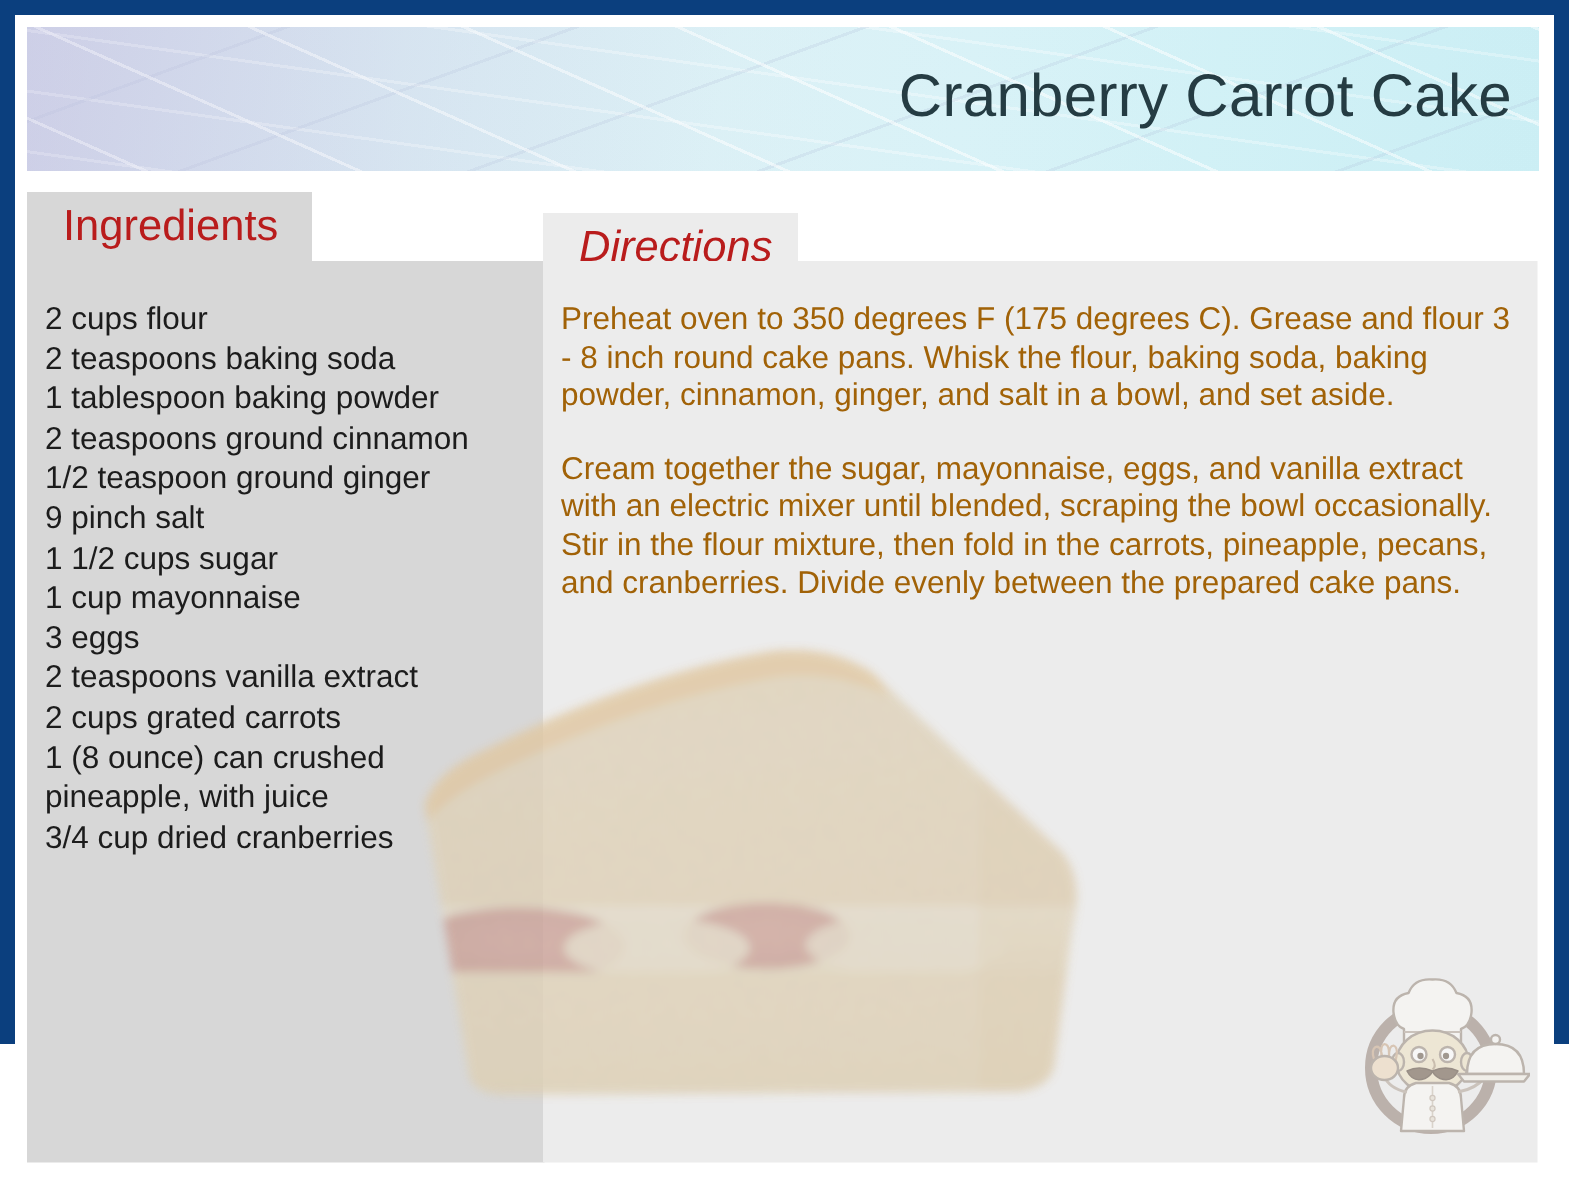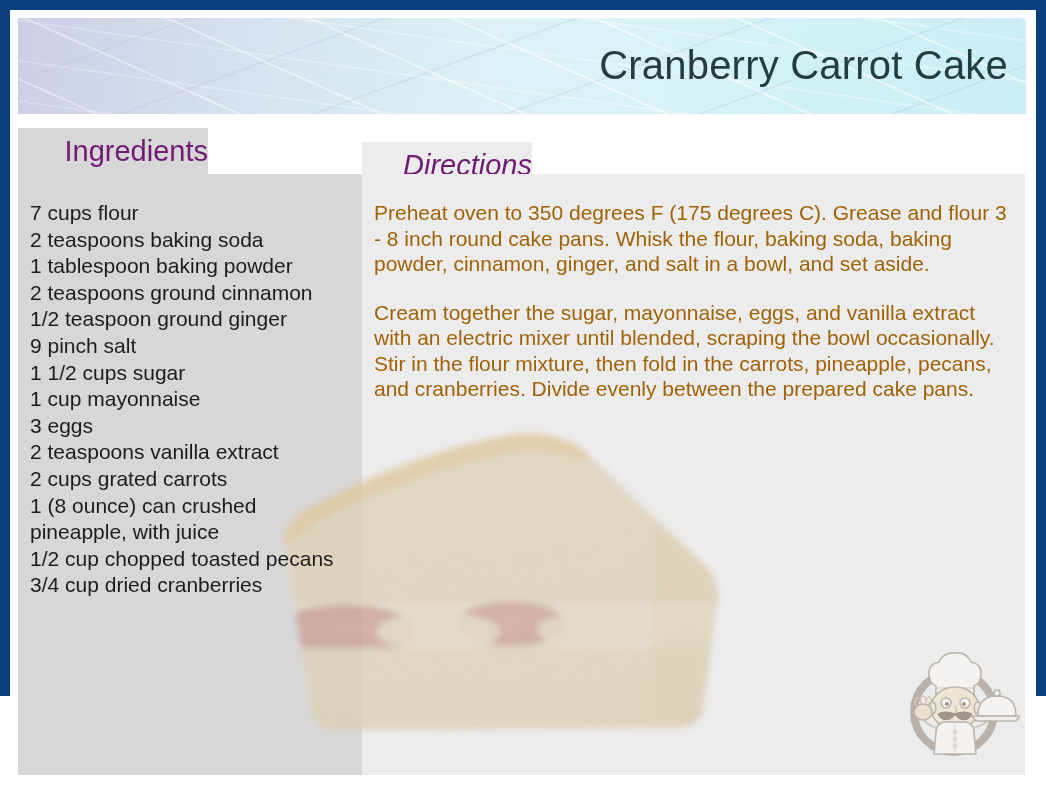--- a/index.html
+++ b/index.html
@@ -99,23 +99,22 @@
     white-space: nowrap;
   }
 
   
   .panel-tab {
     position: absolute;
     height: 46px;
     line-height: 46px;
     font-size: 29px;
     font-weight: 400;
-    color: #701a75;
+    color: #b91c1c;
     padding-left: 24px;
-    text-align: right;
   }
 
   #ingredients-tab {
     left: 8px;
     top: 118px;
     width: 190px;
     background: #d7d7d7;
   }
   #directions-tab {
     left: 352px;
@@ -201,34 +200,33 @@
     <div id="header-banner">
       <div id="banner-texture"></div>
       <div id="banner-wash"></div>
       <div id="recipe-title">Cranberry Carrot Cake</div>
     </div>
 
     <div class="panel-tab" id="ingredients-tab">Ingredients</div>
 
     <div class="panel-body" id="ingredients-panel">
       <ul id="ingredients-list">
-        <li>7 cups flour</li>
+        <li>2 cups flour</li>
         <li>2 teaspoons baking soda</li>
         <li>1 tablespoon baking powder</li>
         <li>2 teaspoons ground cinnamon</li>
         <li>1/2 teaspoon ground ginger</li>
         <li>9 pinch salt</li>
         <li>1 1/2 cups sugar</li>
         <li>1 cup mayonnaise</li>
         <li>3 eggs</li>
         <li>2 teaspoons vanilla extract</li>
         <li>2 cups grated carrots</li>
         <li>1 (8 ounce) can crushed
 pineapple, with juice</li>
-        <li>1/2 cup chopped toasted pecans</li>
         <li>3/4 cup dried cranberries</li>
       </ul>
     </div>
 
     <div class="panel-tab" id="directions-tab">Directions</div>
 
     <div class="panel-body" id="directions-panel">
       <div id="directions-body">
         <p>Preheat oven to 350 degrees F (175 degrees C). Grease and flour 3 - 8 inch round cake pans. Whisk the flour, baking soda, baking powder, cinnamon, ginger, and salt in a bowl, and set aside.</p>
         <p>Cream together the sugar, mayonnaise, eggs, and vanilla extract with an electric mixer until blended, scraping the bowl occasionally. Stir in the flour mixture, then fold in the carrots, pineapple, pecans, and cranberries. Divide evenly between the prepared cake pans.</p>

